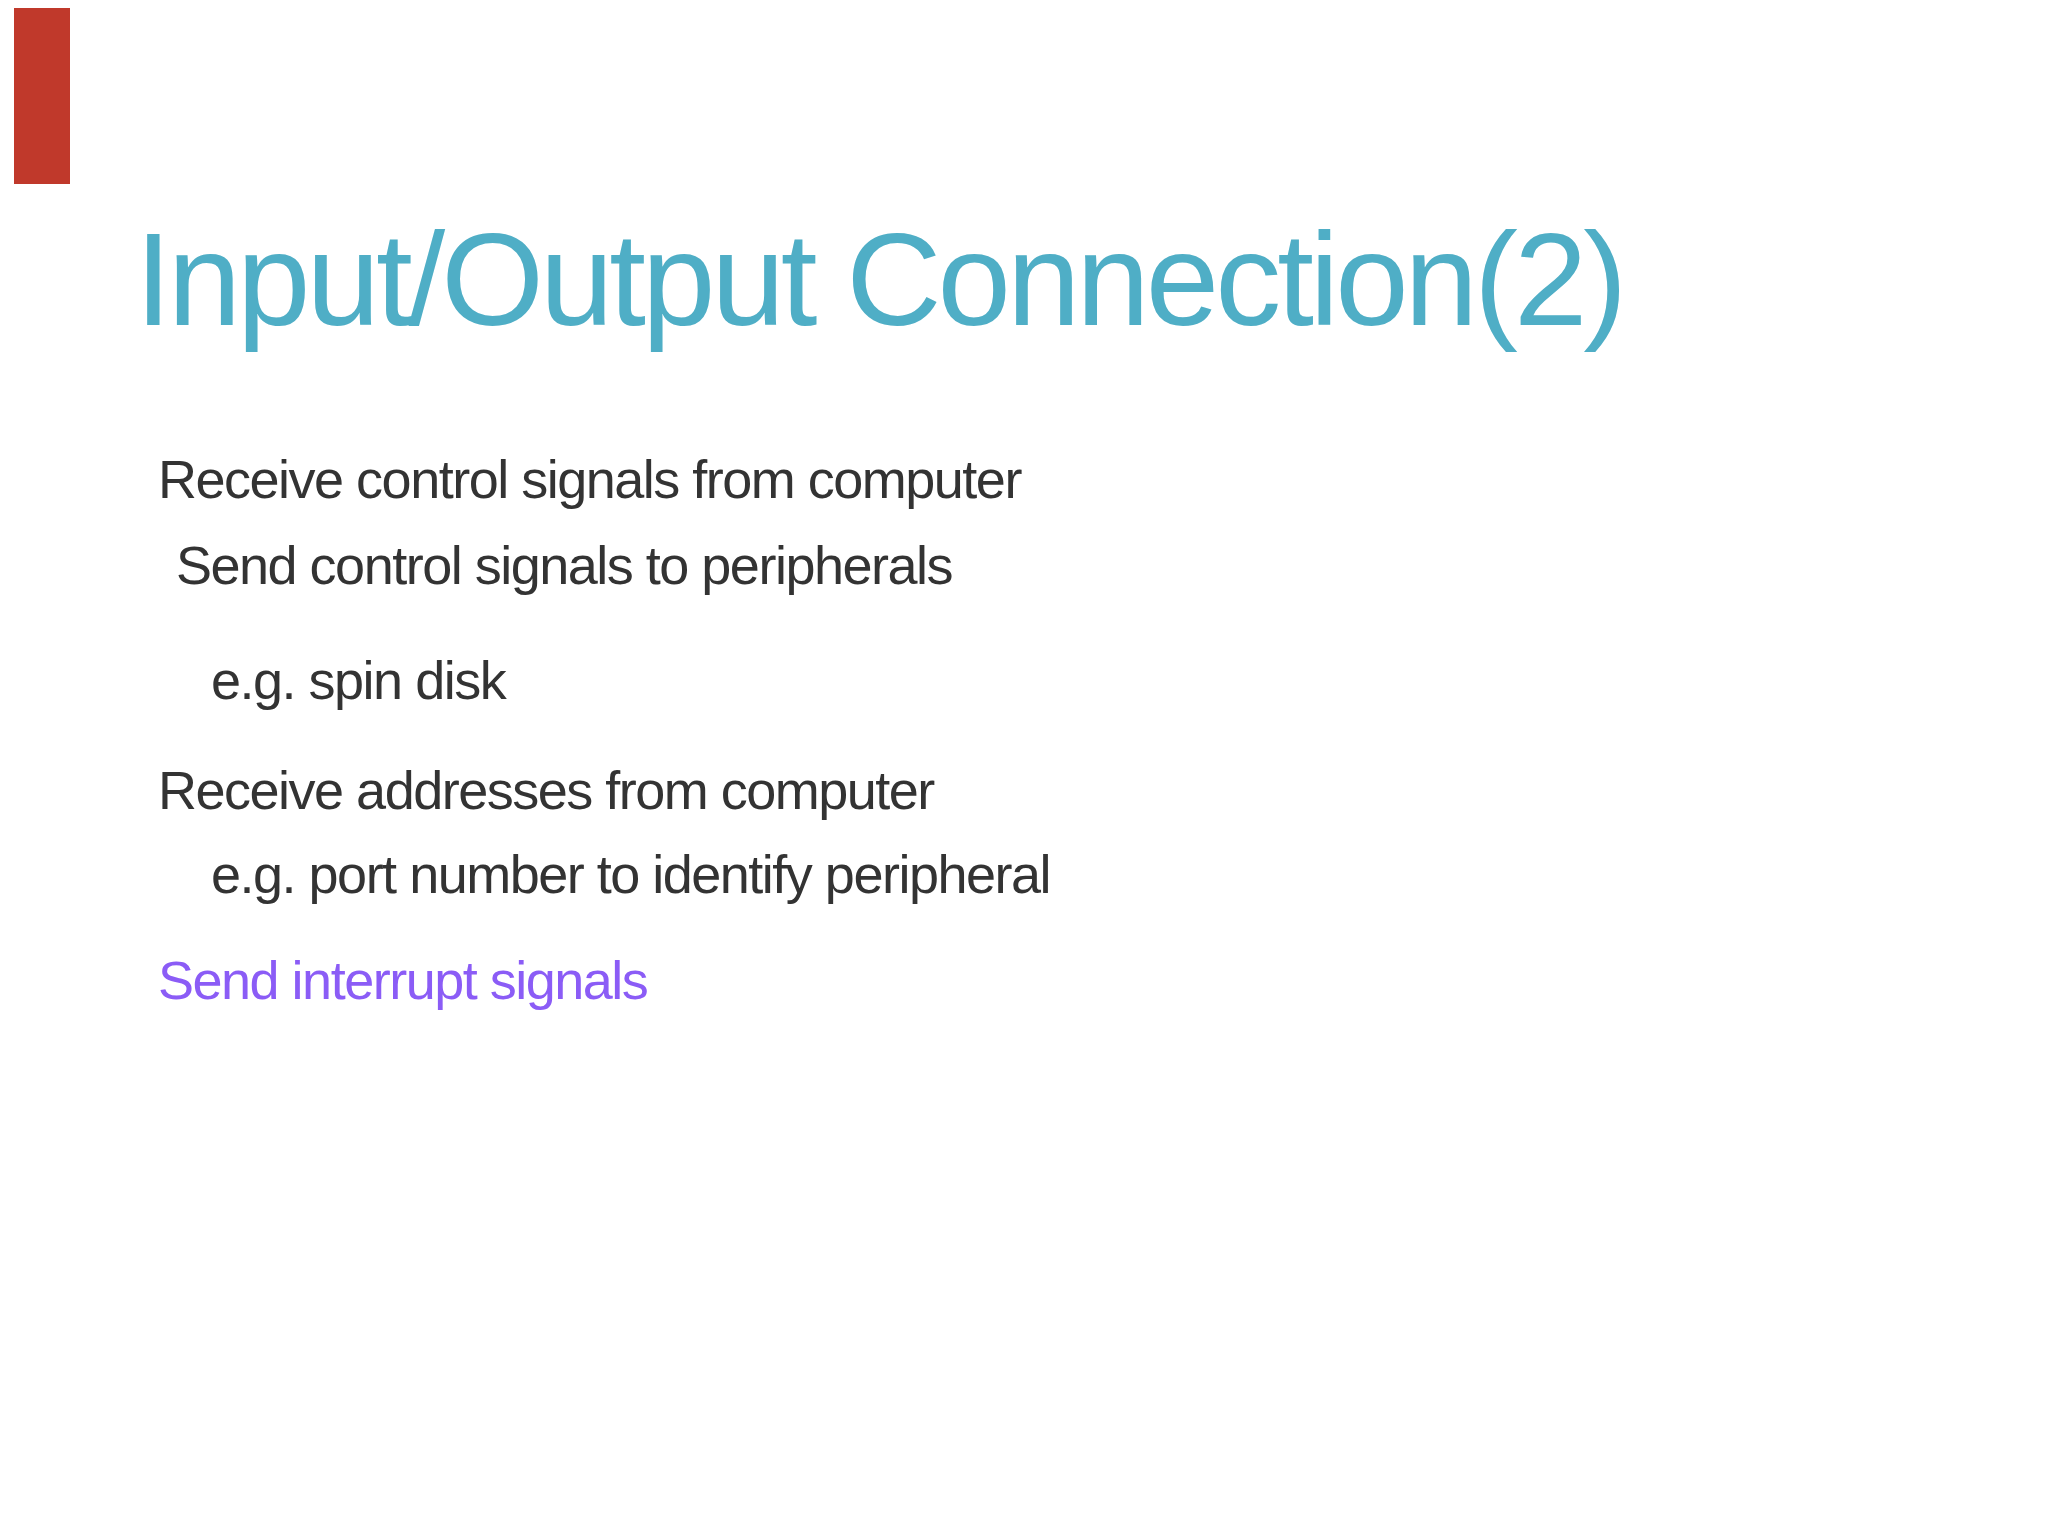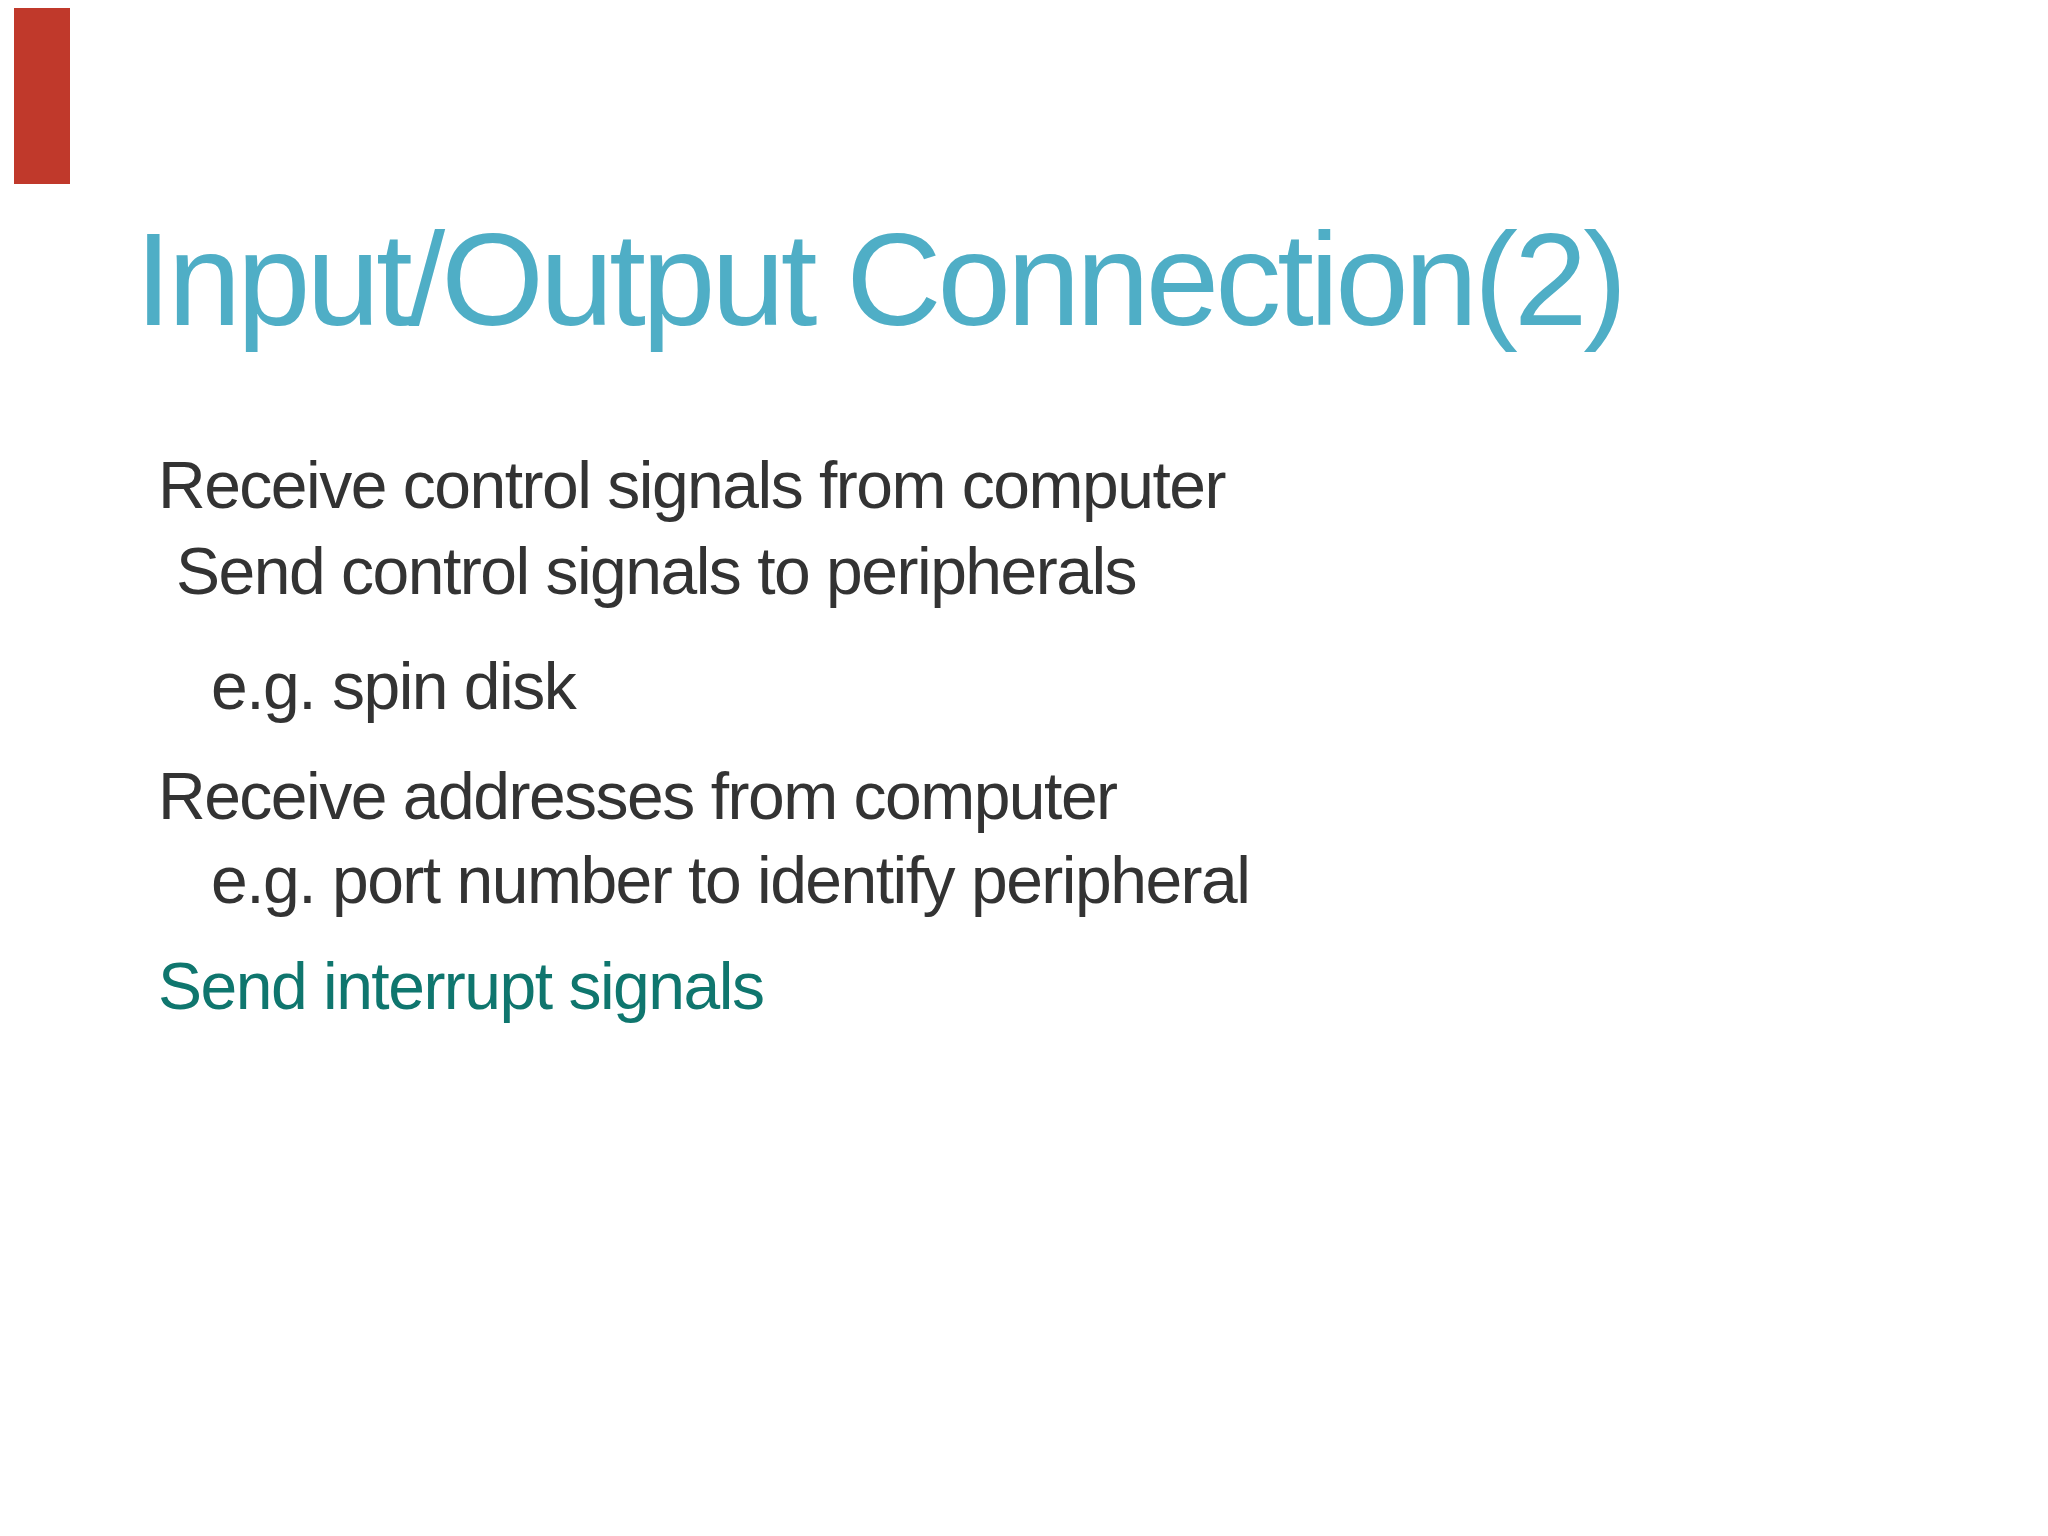--- a/index.html
+++ b/index.html
@@ -29,21 +29,21 @@
     margin: 0;
     font-size: 132px;
     font-weight: 300;
     letter-spacing: -4px;
     line-height: 1;
     white-space: nowrap;
   }
   .body-line {
     position: absolute;
     margin: 0;
-    font-size: 66px;
+    font-size: 54px;
     font-weight: 400;
     letter-spacing: -1.5px;
     line-height: 1;
     white-space: nowrap;
   }
   .level-1 { left: 158px; }
   .level-2 { left: 211px; }
   .line-1 { top: 452px; }
   .line-2 { top: 538px; margin-left: 18px; }
   .line-3 { top: 653px; text-align: center; }
@@ -63,15 +63,15 @@
   <p class="body-line level-1 line-1" style="color: rgb(51, 51, 51);">Receive control signals from computer</p>
 
   <p class="body-line level-1 line-2" style="color: rgb(51, 51, 51);">Send control signals to peripherals</p>
 
   <p class="body-line level-2 line-3" style="color: rgb(51, 51, 51);">e.g. spin disk</p>
 
   <p class="body-line level-2 line-5" style="color: rgb(51, 51, 51);">e.g. port number to identify peripheral</p>
 
   <p class="body-line level-1 line-4" style="color: rgb(51, 51, 51);">Receive addresses from computer</p>
 
-  <p class="body-line level-1 line-6" style="color: #0f766e;">Send interrupt signals</p>
+  <p class="body-line level-1 line-6" style="color: #8b5cf6;">Send interrupt signals</p>
 
 </div>
 
 </body></html>

